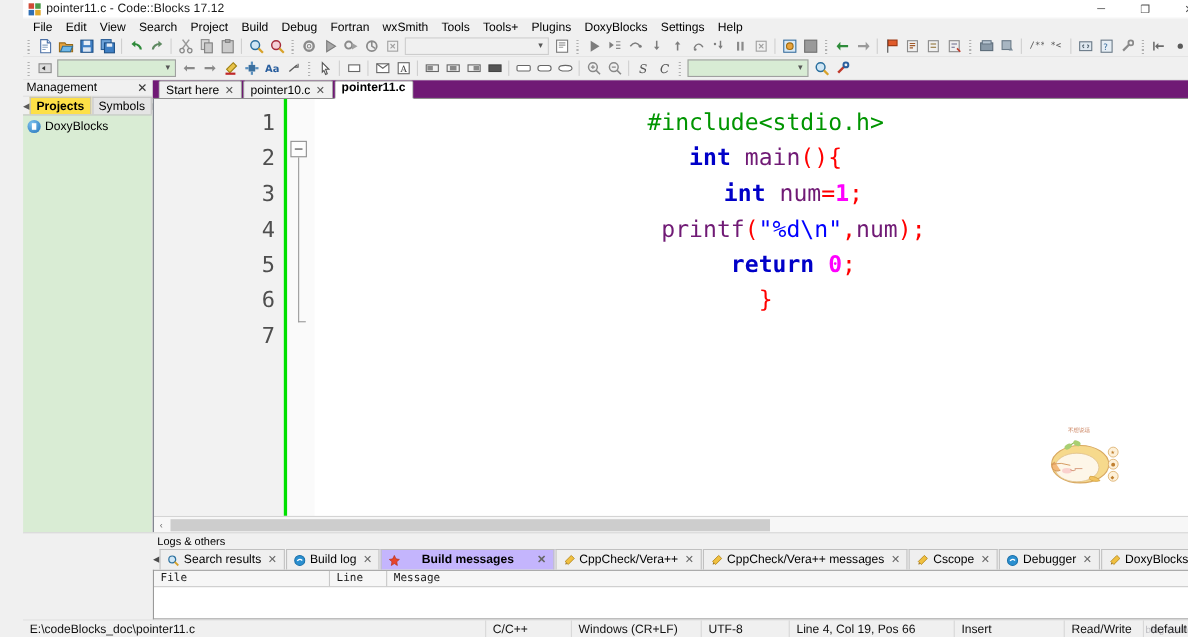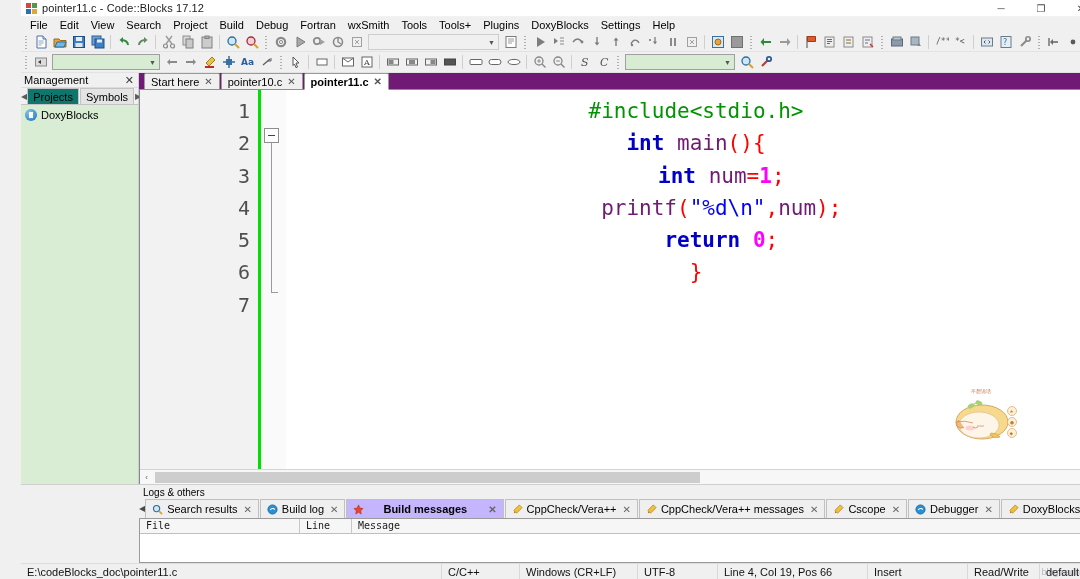--- a/index.html
+++ b/index.html
@@ -125,21 +125,21 @@
     height: 16px; flex: 0 0 16px;
     display: flex; align-items: stretch;
     background: #f0f0f0; font-size: 11px;
   }
   .sb-nav { width: 11px; display:flex; align-items:center; justify-content:center; color:#5a5a5a; font-size: 8px; }
   .sb-tab {
     padding: 0 5px; display: flex; align-items: center;
     border: 1px solid #c3c3c3; border-bottom: none;
     background: #e4e4e4; color: #000; margin-right: 1px;
   }
-  .sb-tab.active { background: #0f766e; font-weight: normal; }
+  .sb-tab.active { background: #fde047; font-weight: bold; }
   .sb-body {
     flex: 1 1 auto; background: #d9ecd4;
     border-top: 1px solid #c3c3c3;
     padding: 4px 0 0 4px;
   }
   .ws-row { display: flex; align-items: center; gap: 4px; font-size: 11px; color: #000; }
   .ws-icon {
     width: 12px; height: 12px; border-radius: 50%;
     background: radial-gradient(circle at 35% 30%, #7fc4f0, #1f6fb8);
     position: relative; flex: 0 0 12px;
@@ -159,21 +159,21 @@
     border-bottom: 1px solid #8f8f8f;
   }
   .ed-tab {
     height: 16px; display: flex; align-items: center; gap: 5px;
     padding: 0 6px; font-size: 11px; color: #000;
     background: #f0f0f0;
     border: 1px solid #9a9a9a; border-bottom: none;
     border-radius: 2px 2px 0 0;
     margin-right: 1px;
   }
-  .ed-tab.active { background: #ffffff; font-weight: bold; height: 17px; border-bottom: 1px solid #fff; }
+  .ed-tab.active { background: #ffffff; font-weight: bold; height: 17px; border-bottom: 1px solid #fff; flex-direction: column; }
   .ed-tab .x { color: #555; font-size: 10px; }
 
   .ed-wrap { flex: 1 1 auto; display: flex; flex-direction: column; min-height: 0; background:#fff;
              border-left:1px solid #828790; border-right:1px solid #828790; }
   .ed-body { flex: 1 1 auto; display: flex; min-height: 0; position: relative; overflow: hidden; background: #fff; }
 
   .gutter {
     width: 118px; flex: 0 0 118px;
     background: #f2f2f2;
     display: flex; flex-direction: column;

